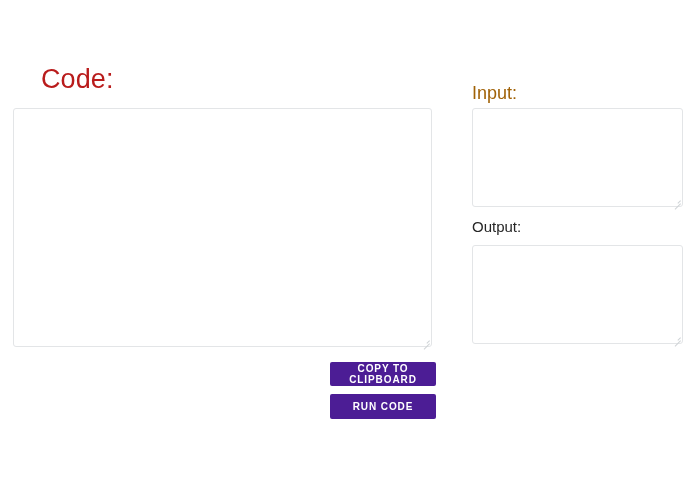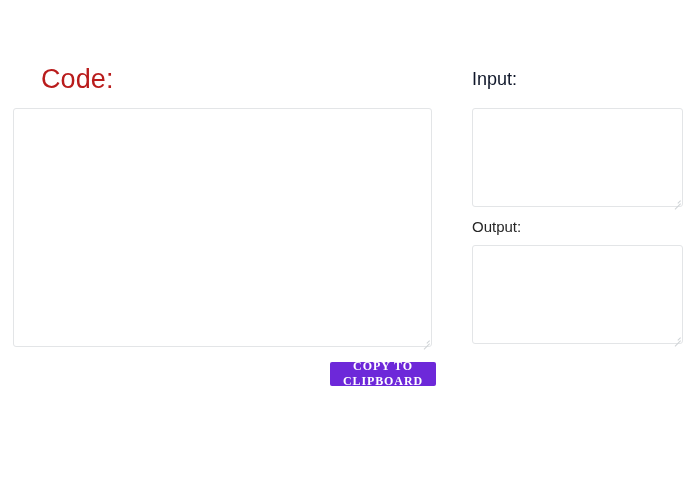--- a/index.html
+++ b/index.html
@@ -29,24 +29,24 @@
     font-size: 27px;
     font-weight: 400;
     color: #b91c1c;
     letter-spacing: 0.1px;
     line-height: 1;
     margin-left: 28px;
   }
   .heading-input {
     position: absolute;
     left: 472px;
-    top: 70px;
+    top: 84px;
     font-size: 18px;
     font-weight: 400;
-    color: #0f172a;
+    color: #a16207;
     line-height: 1;
   }
   .heading-output {
     position: absolute;
     left: 472px;
     top: 219px;
     font-size: 15px;
     font-weight: 400;
     color: #262626;
     line-height: 1;
@@ -150,26 +150,26 @@
     line-height: 1;
   }
   .radio-row.selected .radio-label {
     color: #5fb5ad;
   }
 
   
   .btn {
     position: absolute;
     box-sizing: border-box;
-    background: #6d28d9;
+    background: #4c1d95;
     color: #ffffff;
     border: none;
     border-radius: 2px;
-    font-family: Liberation Serif, serif;
-    font-size: 12px;
+    font-family: Liberation Sans, sans-serif;
+    font-size: 10px;
     font-weight: 700;
     letter-spacing: 0.9px;
     text-transform: uppercase;
     display: flex;
     align-items: center;
     justify-content: center;
     cursor: pointer;
     padding: 0;
   }
   .btn-copy {
@@ -201,14 +201,15 @@
   <span class="grip grip-input"></span>
 
   <div class="heading-output">Output:</div>
 
   <textarea class="ta ta-output" spellcheck="false" placeholder="" style=""></textarea>
   <span class="grip grip-output"></span>
 
 
   <button class="btn btn-copy">COPY TO CLIPBOARD</button>
 
+  <button class="btn btn-run">RUN CODE</button>
 
 </div>
 
 </body></html>

